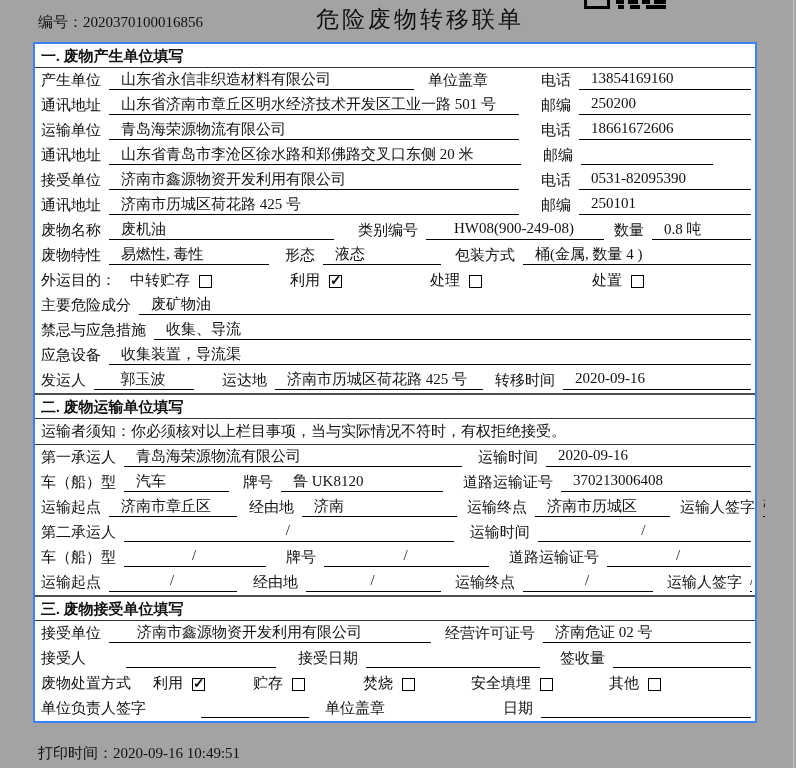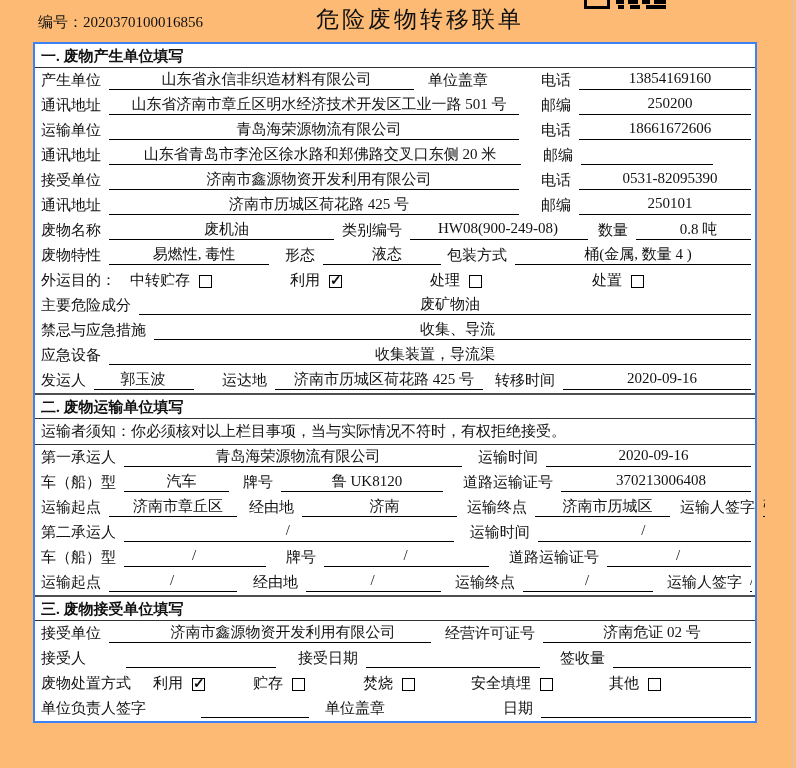--- a/index.html
+++ b/index.html
@@ -1,34 +1,34 @@
 <!DOCTYPE html>
 <html><head>
 <meta charset="utf-8">
 <style>
   * { margin:0; padding:0; box-sizing:border-box; }
   body { width:796px; height:768px; background:#ffffff; overflow:hidden;
          font-family:"Liberation Serif","DejaVu Serif",serif; color:#111; }
-  .page { position:relative; width:796px; height:768px; background:#fdba74; }
+  .page { position:relative; width:796px; height:768px; background:#a3a3a3; }
   .page-edge { position:absolute; top:0; bottom:0; right:2px; width:1px; background:#c9c9c9; }
 
   .serial { position:absolute; left:38px; top:13px; font-size:15px; white-space:nowrap; }
   .doc-title { position:absolute; left:0; right:0; top:4px; text-align:center;
                font-size:23px; font-weight:normal; letter-spacing:3px; padding-left:44px; }
   .qr-frag { position:absolute; left:584px; top:0; }
 
   .form-table { position:absolute; left:33px; top:42px; width:724px; border:2px solid #3b82f6; background:#fff; }
   .section + .section { border-top:2px solid #4f4f4f; }
   .sec-head { font-weight:bold; font-size:15px; padding:3px 6px 2px 6px; border-bottom:1px solid #333; height:24px; }
   .notice { font-size:15px; height:26px; display:flex; align-items:center; padding:0 6px; border-bottom:1px solid #333; }
 
   .row { display:flex; align-items:flex-end; height:25px; padding:0 4px 3px 6px; font-size:15px; }
   .lbl { white-space:nowrap; flex:0 0 auto; }
   .val { border-bottom:1px solid #000; padding:0 2px 0 12px; white-space:nowrap; overflow:hidden;
-         margin-left:8px; height:20px; flex:0 0 auto;text-align:center; }
+         margin-left:8px; height:20px; flex:0 0 auto; }
   .val.c { text-align:center; padding-left:0; }
   .val.fill { flex:1 1 auto; }
   .spacer { flex:1 1 auto; }
   .cb { display:inline-block; width:13px; height:13px; border:1px solid #000; margin-left:9px;
         position:relative; flex:0 0 auto; margin-bottom:2px; }
   .cb.checked::after { content:"✓"; position:absolute; left:0px; top:-4px; font-size:14px; font-weight:bold; }
   .cbl { margin-left:0; white-space:nowrap; }
 
   .print-line { position:absolute; left:38px; top:744px; font-size:15px; white-space:nowrap; }
 </style>
@@ -100,32 +100,32 @@
       <div class="row">
         <span class="lbl">通讯地址</span>
         <span class="val fill">济南市历城区荷花路 425 号</span>
         <span class="lbl" style="margin-left:22px">邮编</span>
         <span class="val" style="width:172px">250101</span>
       </div>
 
       <div class="row">
         <span class="lbl">废物名称</span>
         <span class="val" style="width:225px">废机油</span>
-        <span class="lbl" style="margin-left:8px">类别编号</span>
+        <span class="lbl" style="margin-left:24px">类别编号</span>
         <span class="val c" style="width:178px">HW08(900-249-08)</span>
         <span class="lbl" style="margin-left:10px">数量</span>
         <span class="val fill">0.8 吨</span>
       </div>
 
       <div class="row">
         <span class="lbl">废物特性</span>
         <span class="val" style="width:160px">易燃性, 毒性</span>
         <span class="lbl" style="margin-left:16px">形态</span>
         <span class="val" style="width:118px">液态</span>
-        <span class="lbl" style="margin-left:6px">包装方式</span>
+        <span class="lbl" style="margin-left:14px">包装方式</span>
         <span class="val fill">桶(金属, 数量  4 )</span>
       </div>
 
       <div class="row">
         <span class="lbl">外运目的：</span>
         <span class="lbl cbl" style="margin-left:14px">中转贮存</span>
         <span class="cb"></span>
         <span class="lbl cbl" style="margin-left:78px">利用</span>
         <span class="cb checked"></span>
         <span class="lbl cbl" style="margin-left:88px">处理</span>
@@ -255,15 +255,16 @@
         <span class="lbl">单位负责人签字</span>
         <span class="val" style="width:108px;margin-left:55px"></span>
         <span class="lbl" style="margin-left:16px">单位盖章</span>
         <span class="spacer"></span>
         <span class="lbl">日期</span>
         <span class="val" style="width:210px"></span>
       </div>
     </div>
   </div>
 
+  <div class="print-line"><span>打印时间：</span><span>2020-09-16 10:49:51</span></div>
 
   <div class="page-edge"></div>
 </div>
 
 </body></html>

